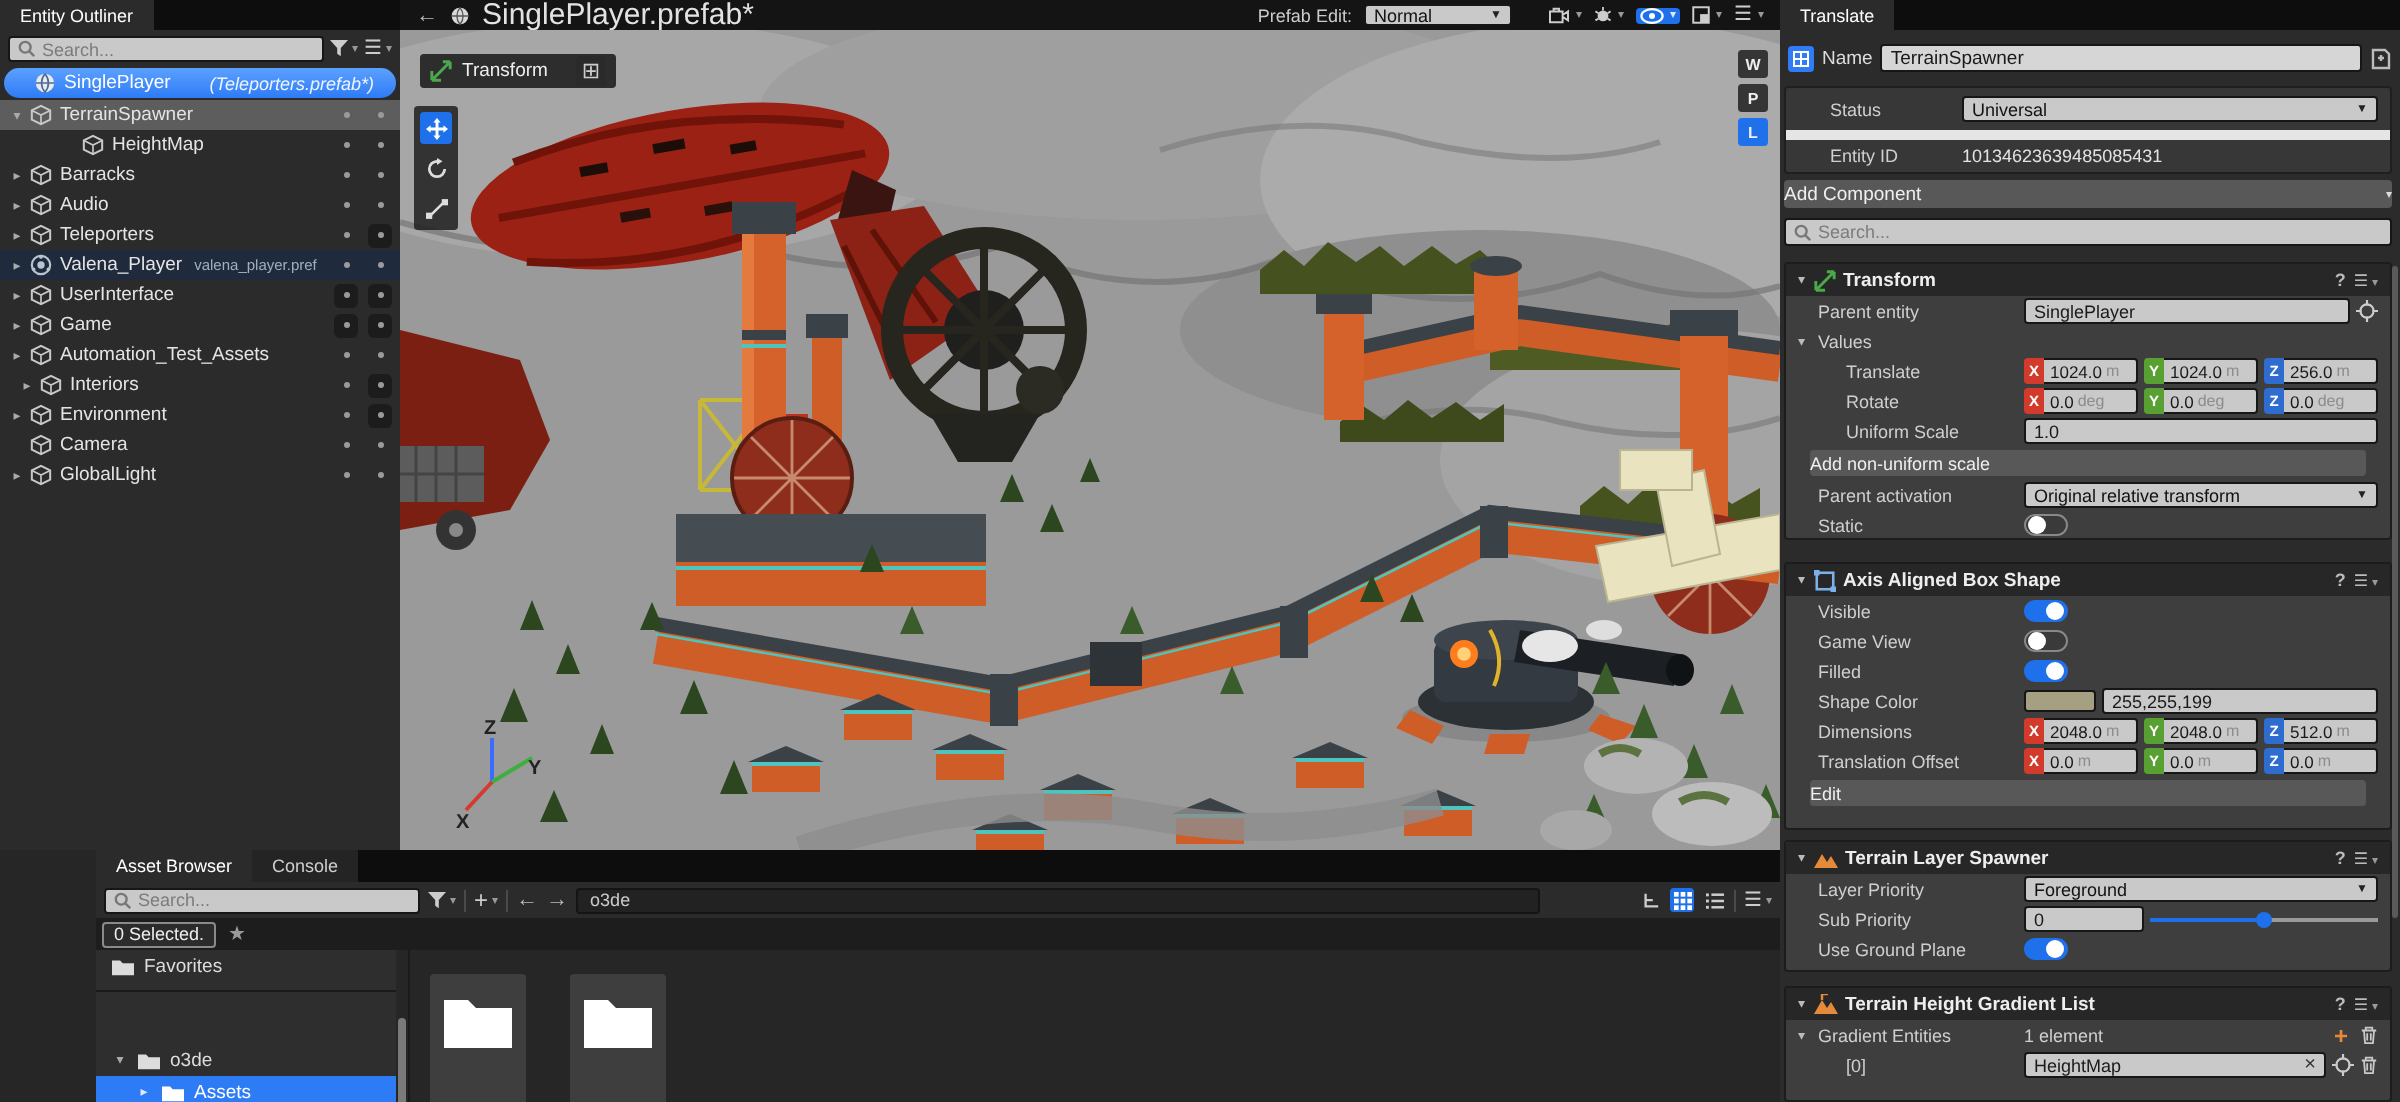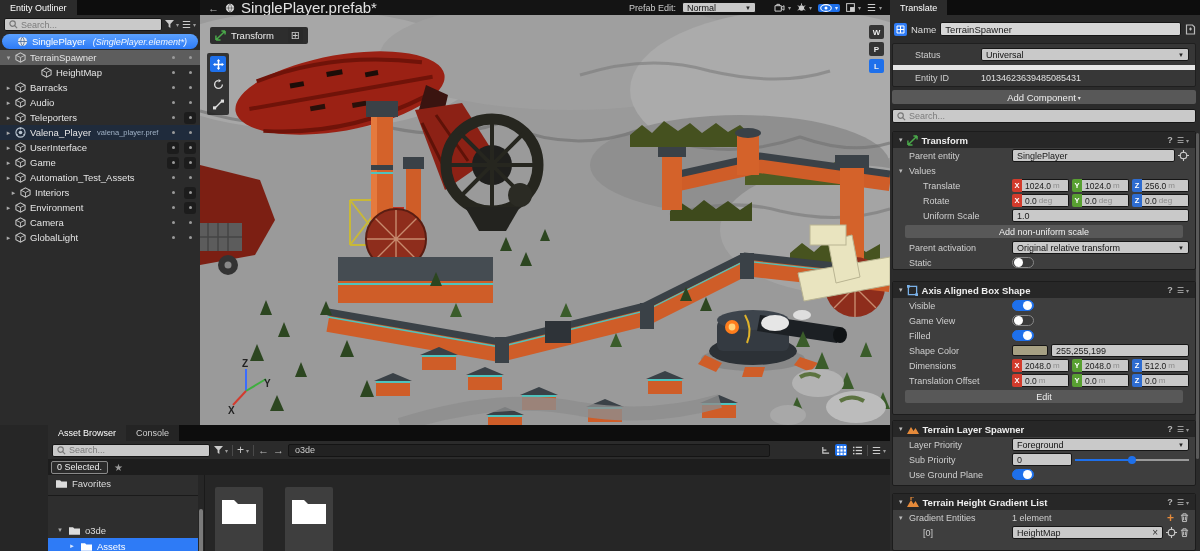--- a/index.html
+++ b/index.html
@@ -8,21 +8,21 @@
   .panel{position:absolute;background:#2b2b2b;}
   .tabbar{height:15px;background:#0d0d0d;display:flex;align-items:stretch;}
   .tab{padding:0 10px;font-size:9px;color:#cfcfcf;display:flex;align-items:center;}
   .tab.active{background:#2b2b2b;color:#fff;}
   .tab.idle{background:#242424;}
   
   .lfield{background:#c9c9c9;border:1px solid #161616;border-radius:2px;color:#1a1a1a;font-size:9px;display:flex;align-items:center;padding:0 4px;height:13px;}
   .lfield .ph{color:#7c7c7c;}
   .dd{background:#c9c9c9;border:1px solid #161616;border-radius:2px;color:#111;font-size:9px;display:flex;align-items:center;padding:0 4px;height:13px;}
   .dd .car{margin-left:auto;font-size:6px;color:#222;}
-  .gbtn{background:#585858;border-radius:2px;color:#efefef;font-size:9px;display:flex;align-items:center;justify-content:center;height:13px;}
+  .gbtn{background:#585858;border-radius:2px;color:#efefef;font-size:9px;display:flex;align-items:center;justify-content:space-between;height:13px;}
   .caret{font-size:6px;color:#999;margin-left:2px;}
   
   #outliner{left:0;top:0;width:200px;height:425px;}
   .searchrow{display:flex;align-items:center;gap:3px;padding:3px 4px 2px 4px;}
   .searchrow .lfield{flex:1;gap:3px;}
   .iconbtn{display:flex;align-items:center;color:#ccc;font-size:10px;cursor:default;}
   .orow{height:15px;display:flex;align-items:center;font-size:9.5px;color:#e4e4e4;padding-right:4px;}
   .orow.hl-blue{background:linear-gradient(#5ba1ff,#2e7bf6);border-radius:8px;margin:1px 2px;color:#fff;}
   .orow.hl-gray{background:#5d5d5d;}
   .orow.hl-navy{background:#1f2b3c;}
@@ -152,21 +152,21 @@
     <div>
         <div class="orow hl-blue" style="padding-left: 3px;">
           <span class="oexp"></span>
           <span class="oicn">
             <svg width="11" height="11" viewBox="0 0 12 12">
               <circle cx="6" cy="6" r="5" fill="#eaeaea"></circle>
               <path d="M1 6 H11 M6 1 C3.5 4 3.5 8 6 11 C8.5 8 8.5 4 6 1" stroke="#4a6b9a" stroke-width="0.9" fill="none"></path>
             </svg>
           </span>
           <span class="olbl">SinglePlayer</span>
-          <span class="osfx-right">(SinglePlayer.element*)</span>
+          <span class="osfx-right">(Teleporters.prefab*)</span>
         </div>
         <div class="orow hl-gray" style="padding-left: 3px;">
           <span class="oexp">▾</span>
           <span class="oicn">
             <svg width="11" height="11" viewBox="0 0 12 12">
               <path d="M6 1 L11 3.5 V8.5 L6 11 L1 8.5 V3.5 Z" fill="none" stroke="#c9c9c9" stroke-width="1.1"></path>
               <path d="M1 3.5 L6 6 L11 3.5 M6 6 V11" stroke="#c9c9c9" stroke-width="0.9" fill="none"></path>
             </svg>
           </span>
           <span class="olbl">TerrainSpawner</span>

